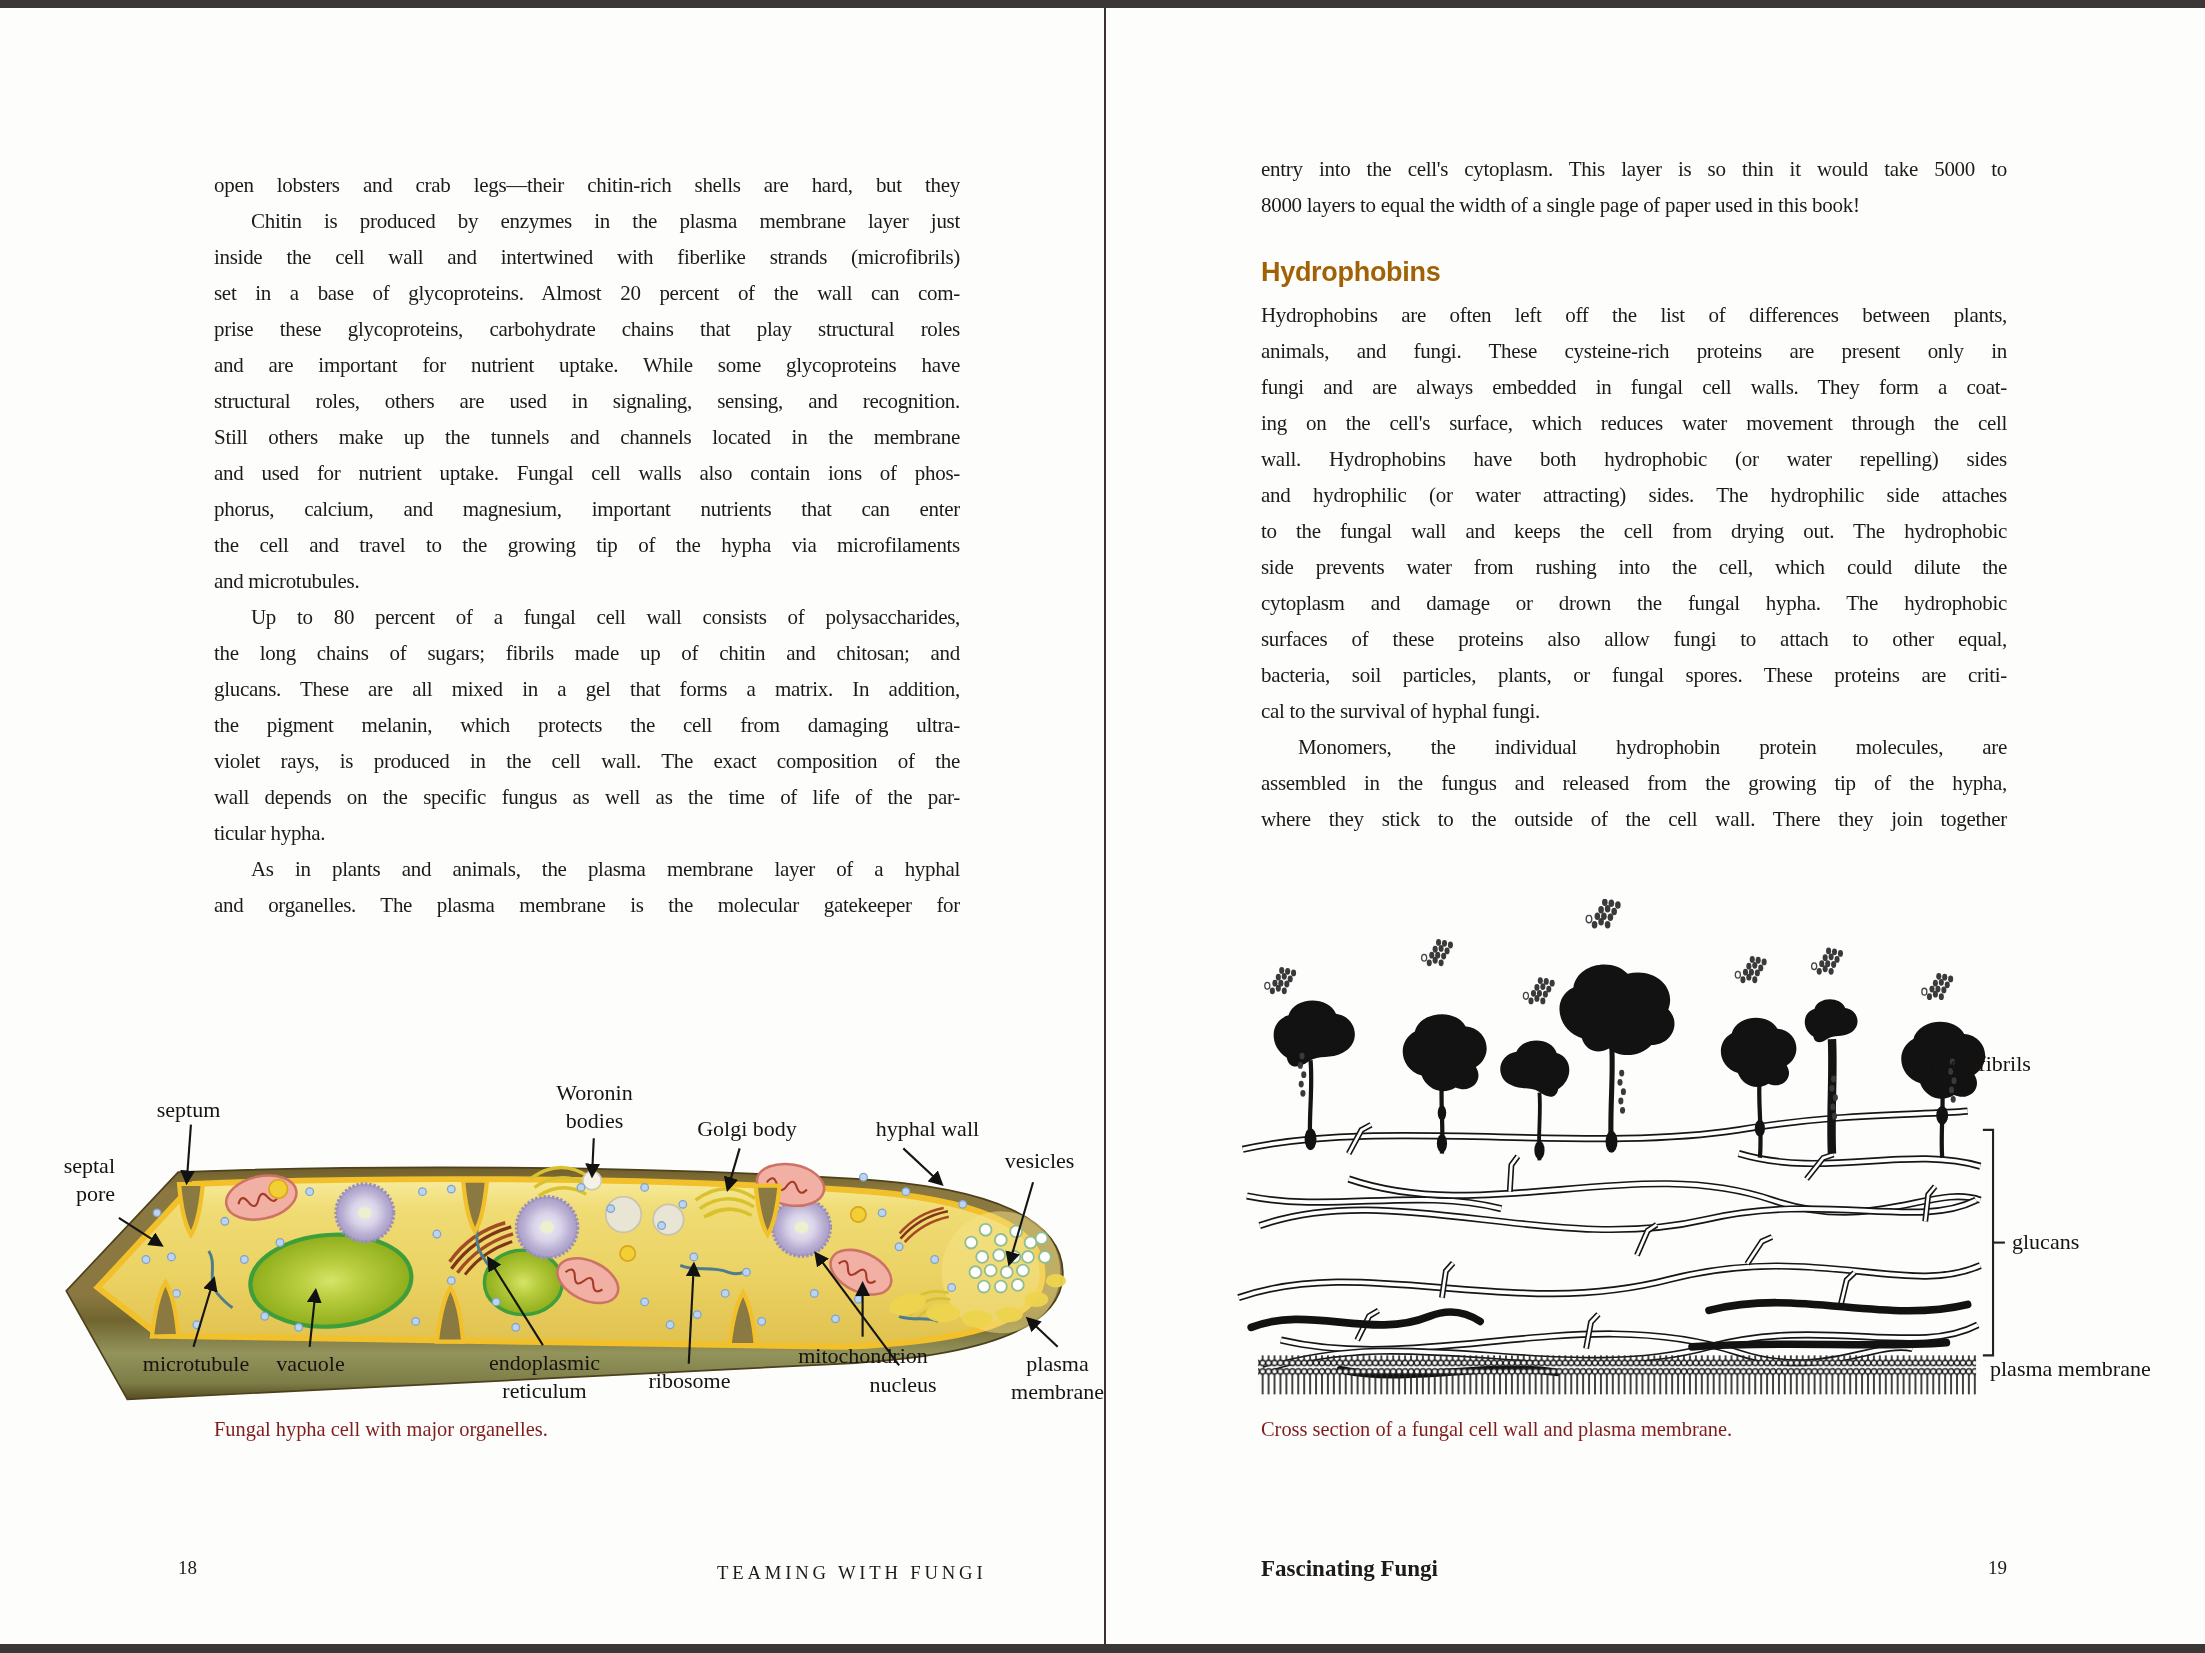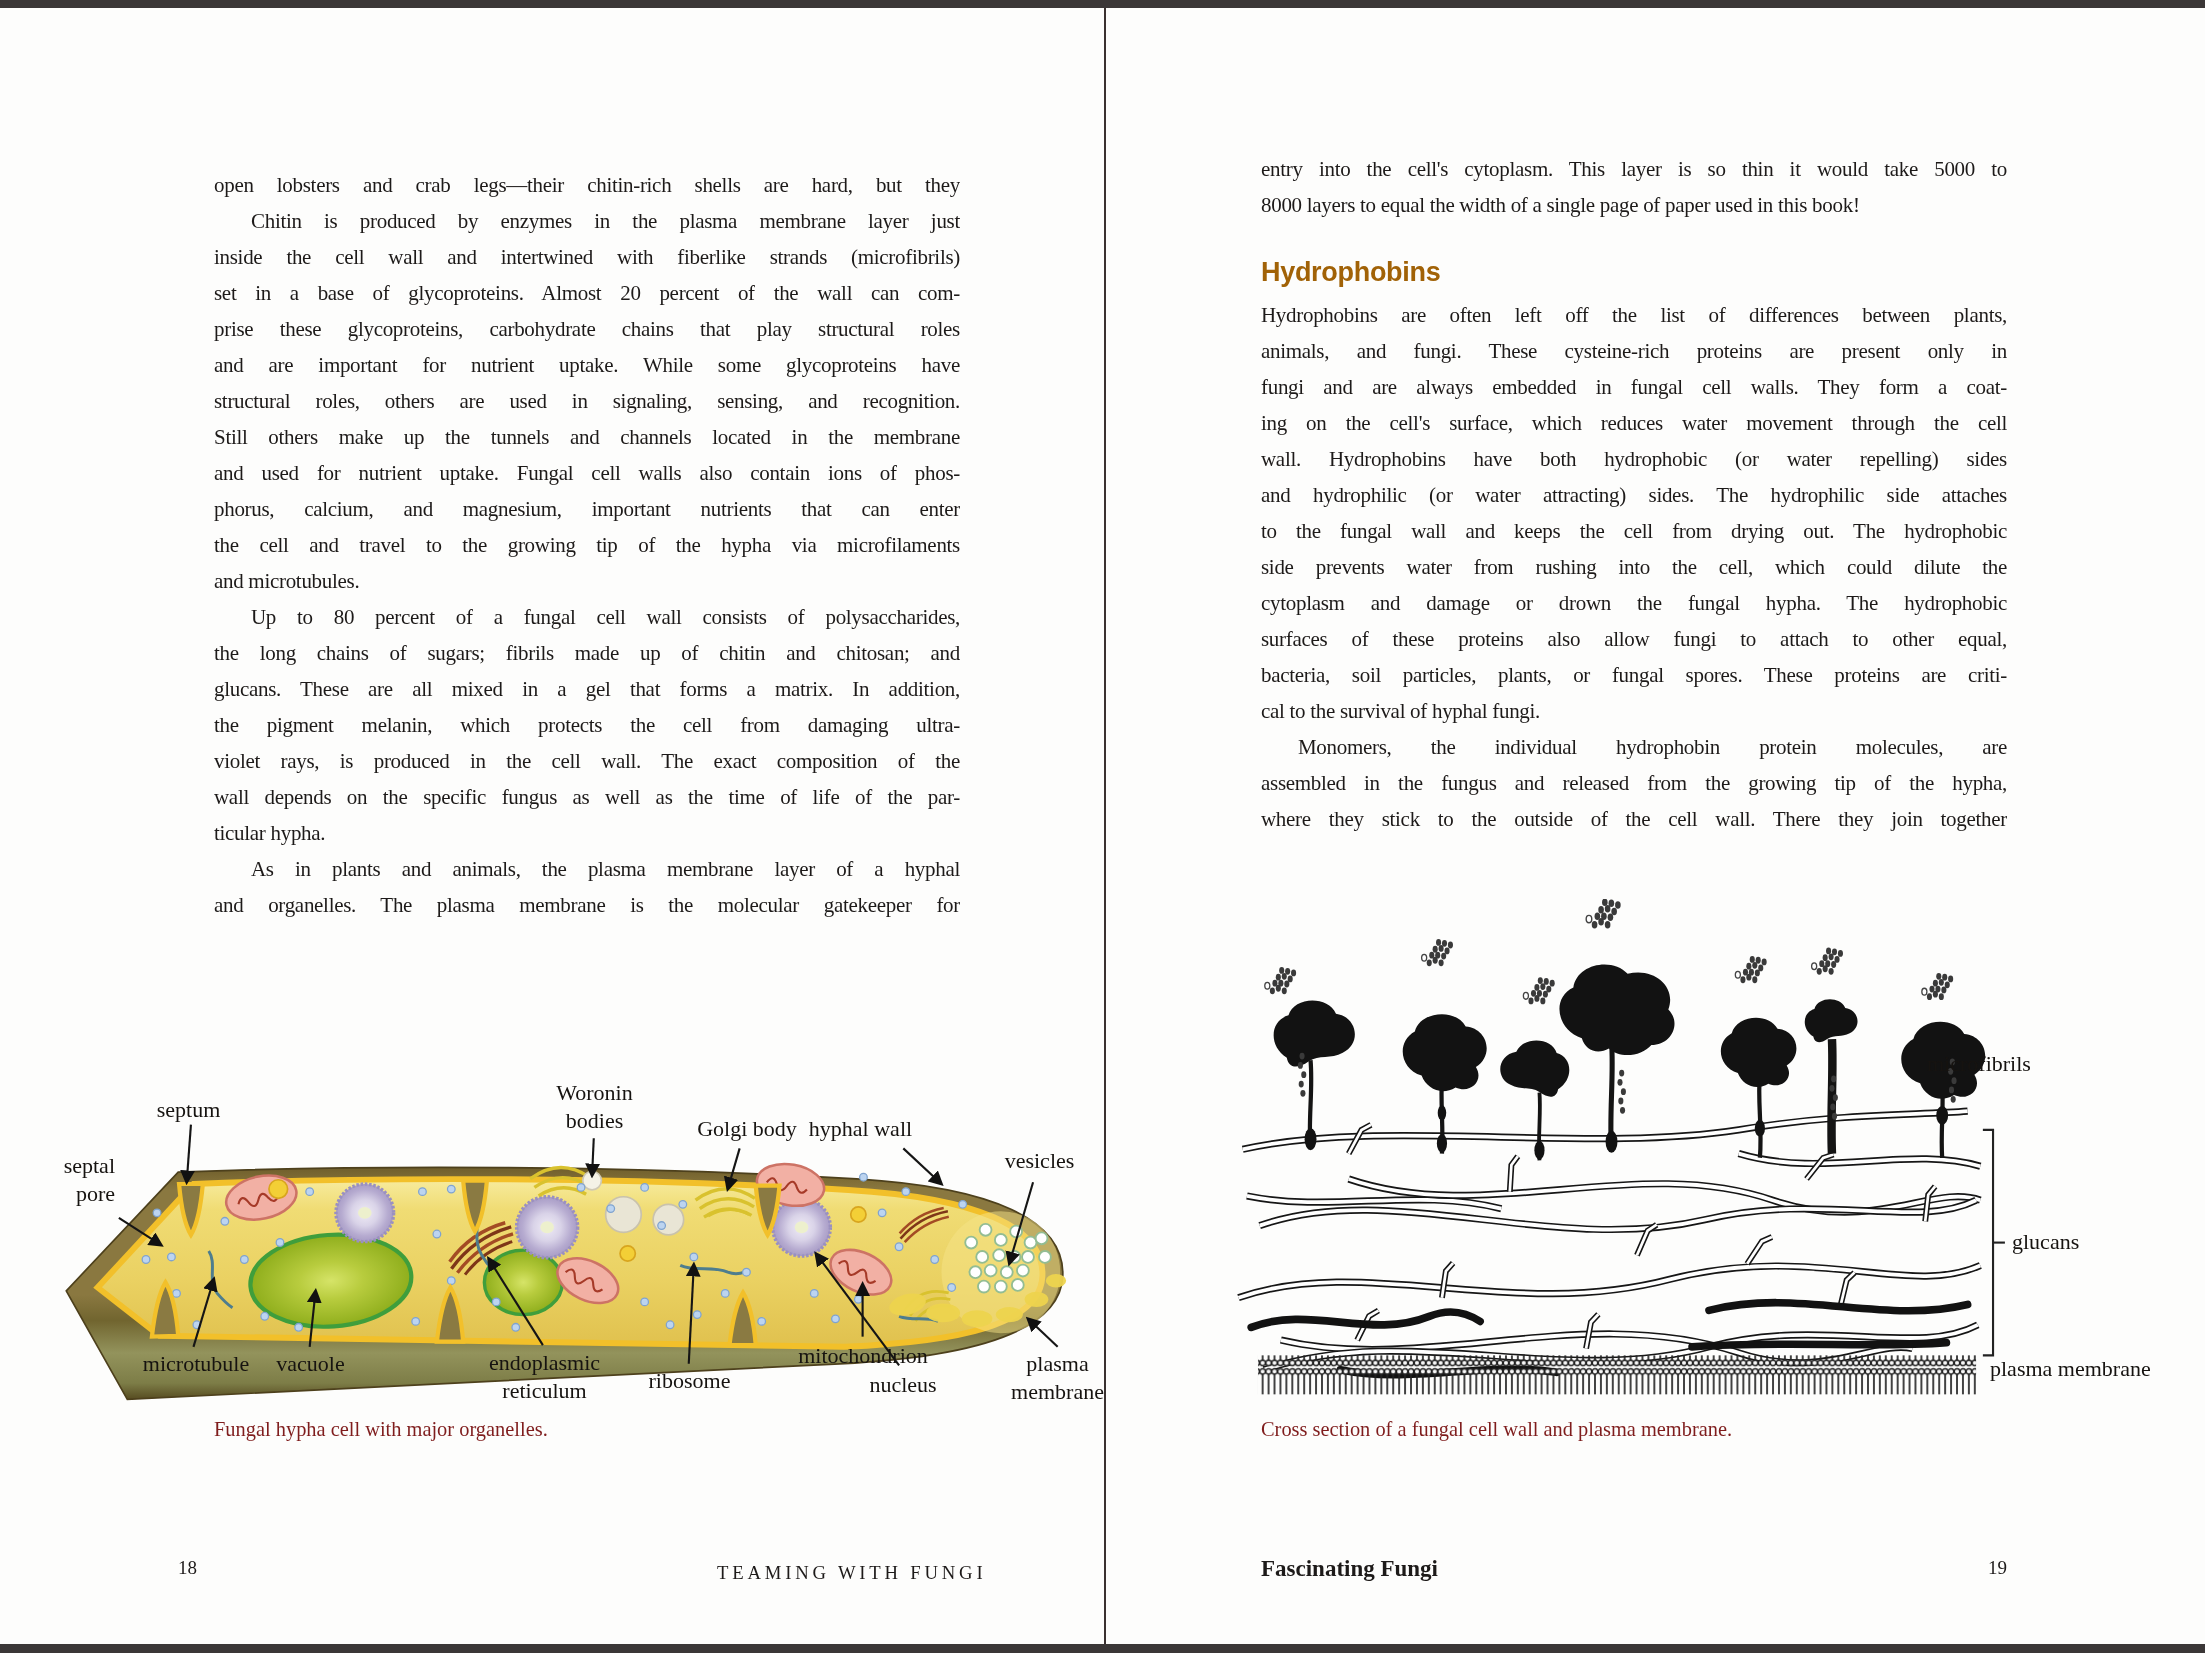--- a/index.html
+++ b/index.html
@@ -294,21 +294,21 @@
         <path class="arrow" d="M1187,318 L1152,285"></path>
       </g>
     </svg>
 
     <div class="dlabel tc" style="left:127px;top:1096px;width:123px;">septum</div>
     <div class="dlabel tr" style="left:30px;top:1152px;width:85px;">septal
 pore</div>
     <div class="dlabel tc" style="left:516px;top:1079px;width:157px;">Woronin
 bodies</div>
     <div class="dlabel tc" style="left:677px;top:1115px;width:140px;">Golgi body</div>
-    <div class="dlabel tc" style="left:795px;top:1115px;width:131px;">hyphal wall</div>
+    <div class="dlabel tc" style="left:862px;top:1115px;width:131px;">hyphal wall</div>
     <div class="dlabel tc" style="left:982px;top:1147px;width:115px;">vesicles</div>
     <div class="dlabel tc" style="left:126px;top:1350px;width:140px;">microtubule</div>
     <div class="dlabel tc" style="left:253px;top:1350px;width:115px;">vacuole</div>
     <div class="dlabel tc" style="left:462px;top:1349px;width:165px;">endoplasmic
 reticulum</div>
     <div class="dlabel tc" style="left:626px;top:1367px;width:127px;">ribosome</div>
     <div class="dlabel tc" style="left:776px;top:1342px;width:174px;">mitochondrion</div>
     <div class="dlabel tc" style="left:852px;top:1371px;width:102px;">nucleus</div>
     <div class="dlabel tc" style="left:994px;top:1350px;width:127px;">plasma
 membrane</div>

